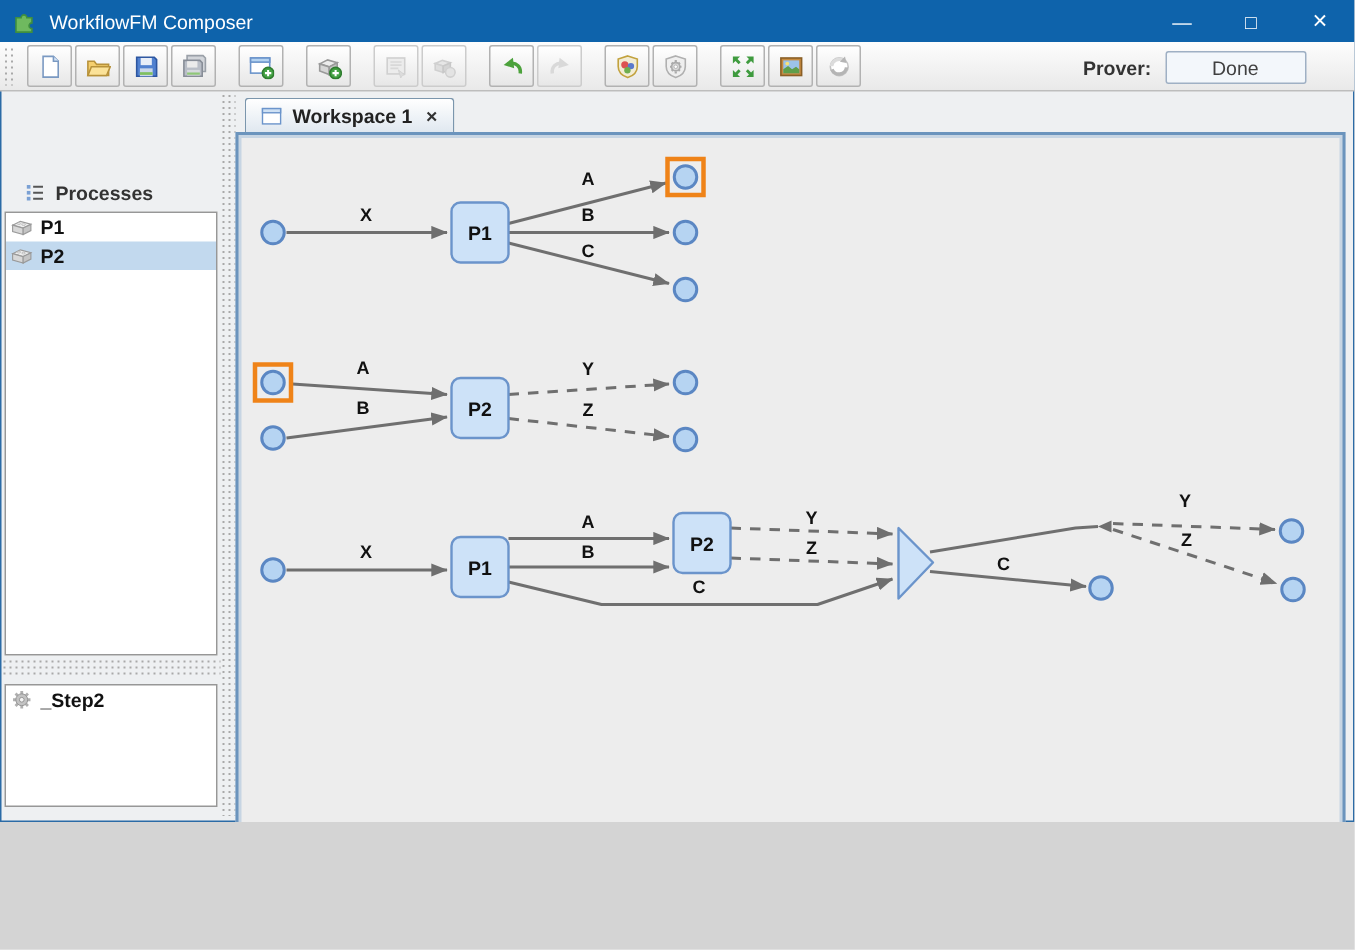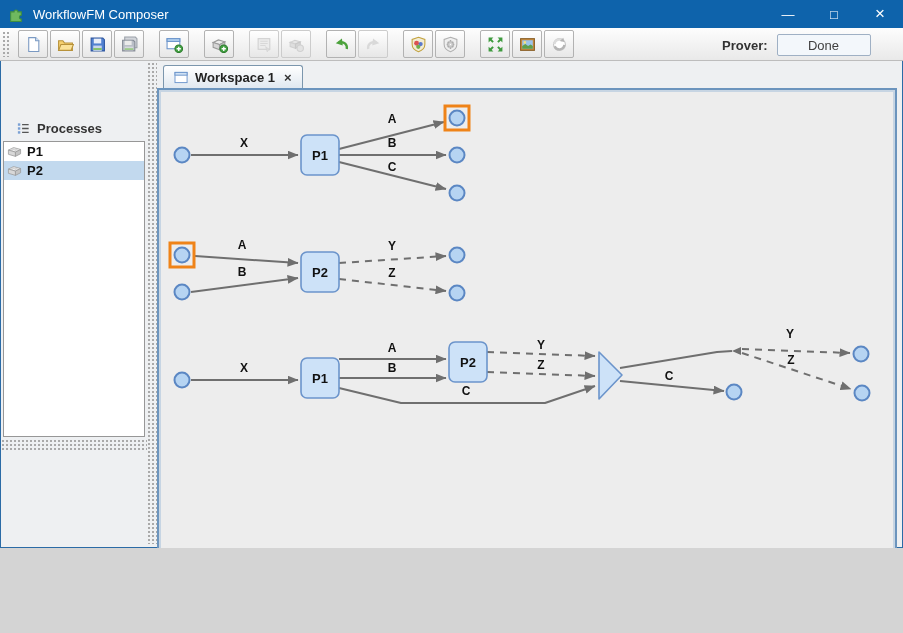--- a/index.html
+++ b/index.html
@@ -298,20 +298,28 @@
           <span>P1</span>
         </div>
         <div class="list-item selected">
           <svg width="15" height="15">
             <use href="#i-brick"></use>
           </svg>
           <span>P2</span>
         </div>
       </div>
     <div class="hsplitter"></div>
+    <div class="list-box box2">
+        <div class="list-item">
+          <svg width="15" height="15">
+            <use href="#i-gear"></use>
+          </svg>
+          <span>_Step2</span>
+        </div>
+      </div>
   </div>
   <div class="vdivider"></div>
 
   <div class="tabrow">
     <div class="tab">
       <svg width="15" height="13">
           <use href="#i-window"></use>
         </svg>
       <span>Workspace 1</span>
       <span class="tab-close">×</span>

